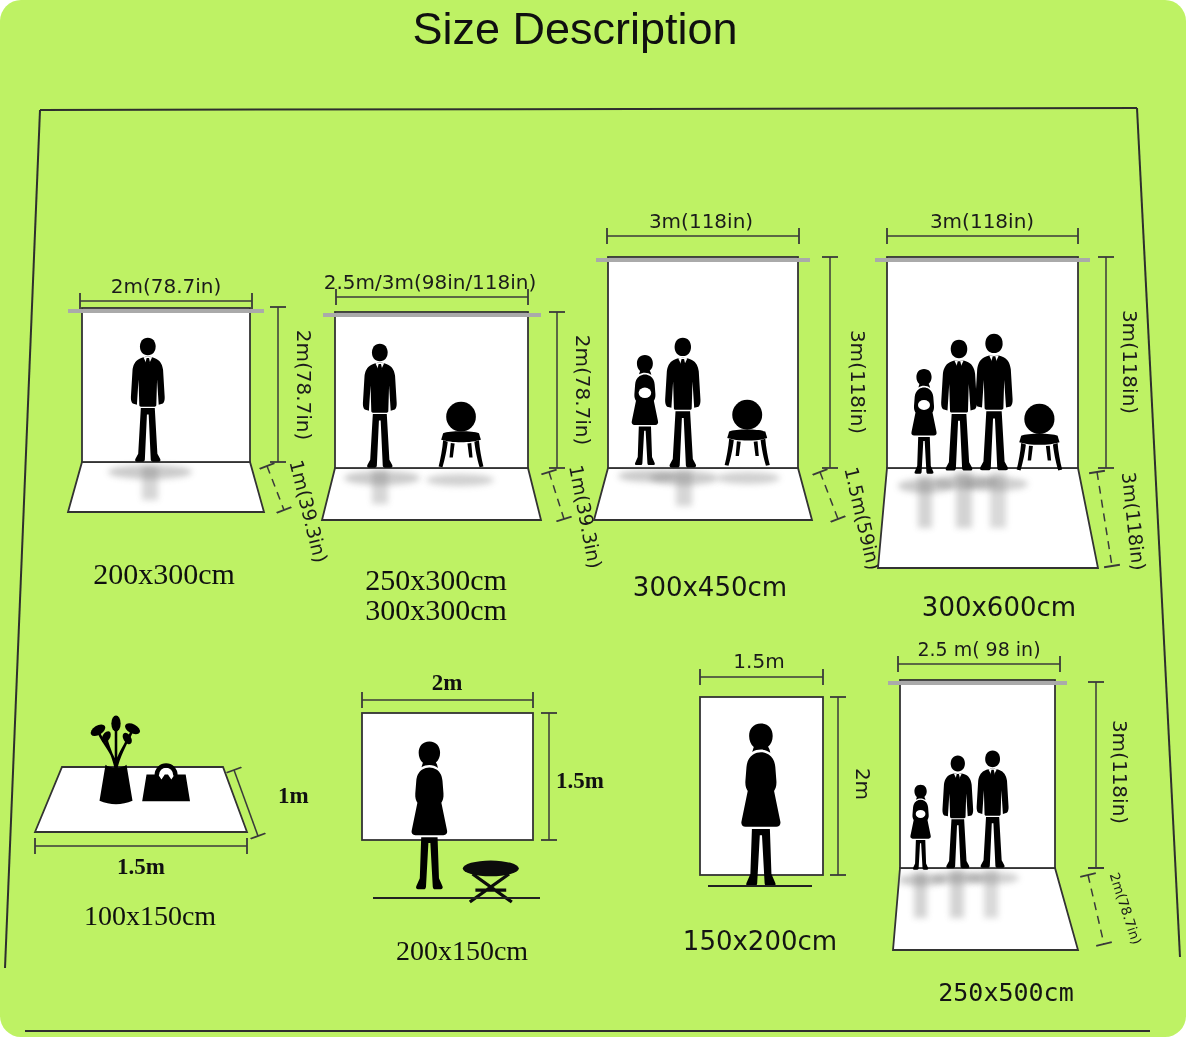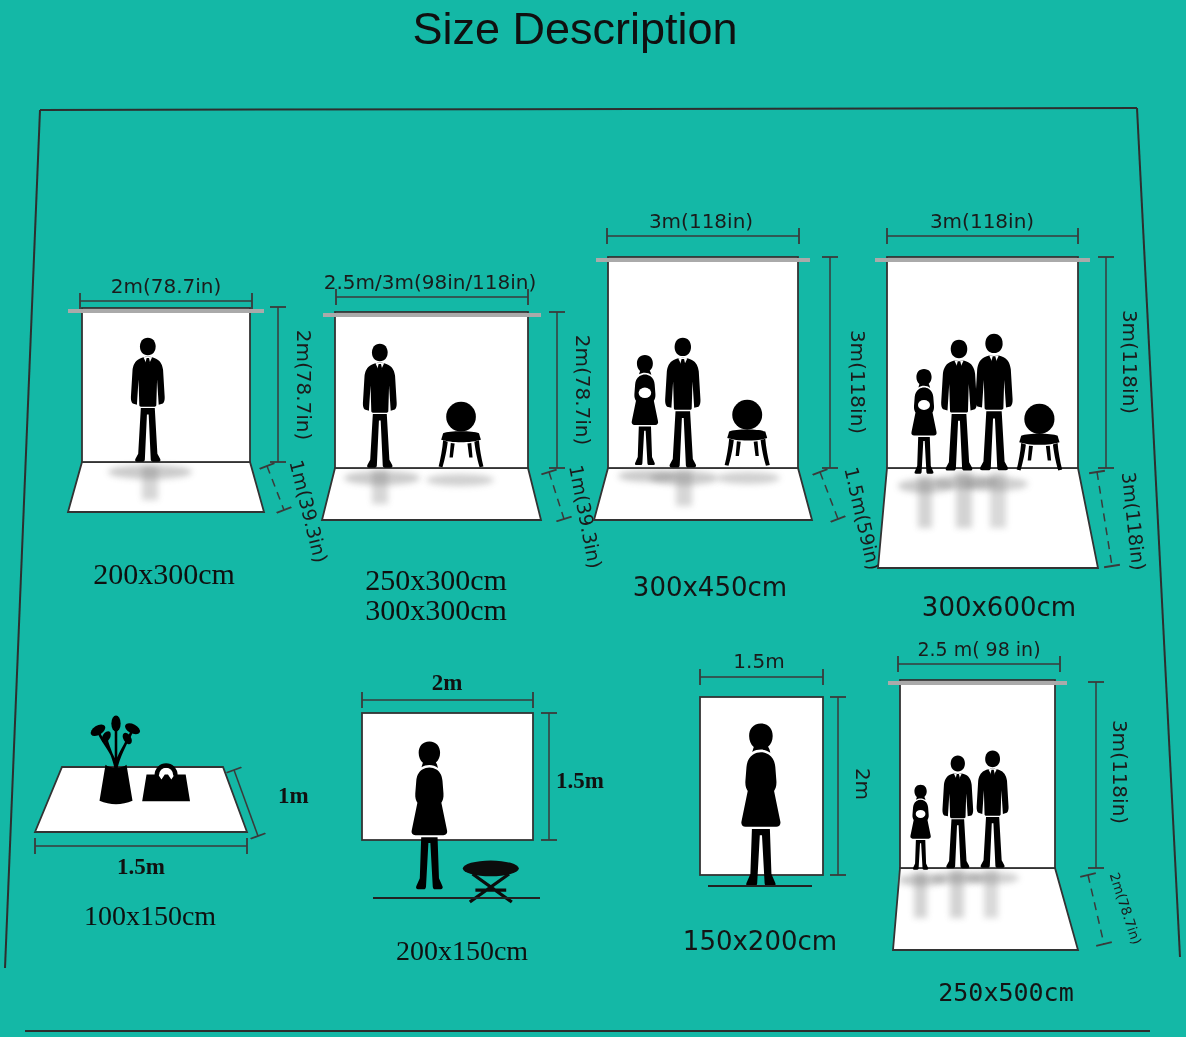--- a/index.html
+++ b/index.html
@@ -1,17 +1,17 @@
 <!DOCTYPE html>
 <html><head>
 <meta charset="utf-8">
 <style>
   html,body{margin:0;padding:0;background:#fff;}
-  .stage{position:relative;width:1186px;height:1037px;background:#14b8a6;overflow:hidden;
-         font-family:"DejaVu Sans",sans-serif;}
+  .stage{position:relative;width:1186px;height:1037px;background:#bef264;overflow:hidden;
+         font-family:"DejaVu Sans",sans-serif;border-radius:21px;}
   svg{display:block}
   .frame{stroke:#2e2e2e;stroke-width:2;fill:none;}
   .bd{fill:#ffffff;stroke:#333;stroke-width:1.8;}
   .rod{stroke:#aaaaaa;stroke-width:4;}
   .dim{stroke:#3a3a3a;stroke-width:1.5;fill:none;}
   .dimd{stroke:#3a3a3a;stroke-width:1.5;fill:none;stroke-dasharray:8 6;}
   .tsans{font-family:"DejaVu Sans",sans-serif;font-size:20px;fill:#1b1b1b;}
   .tsans19{font-family:"DejaVu Sans",sans-serif;font-size:19px;fill:#1b1b1b;}
   .tsans13{font-family:"DejaVu Sans",sans-serif;font-size:13.5px;fill:#1b1b1b;}
   .tserifb{font-family:"Liberation Serif",serif;font-weight:bold;font-size:23px;fill:#111;}

